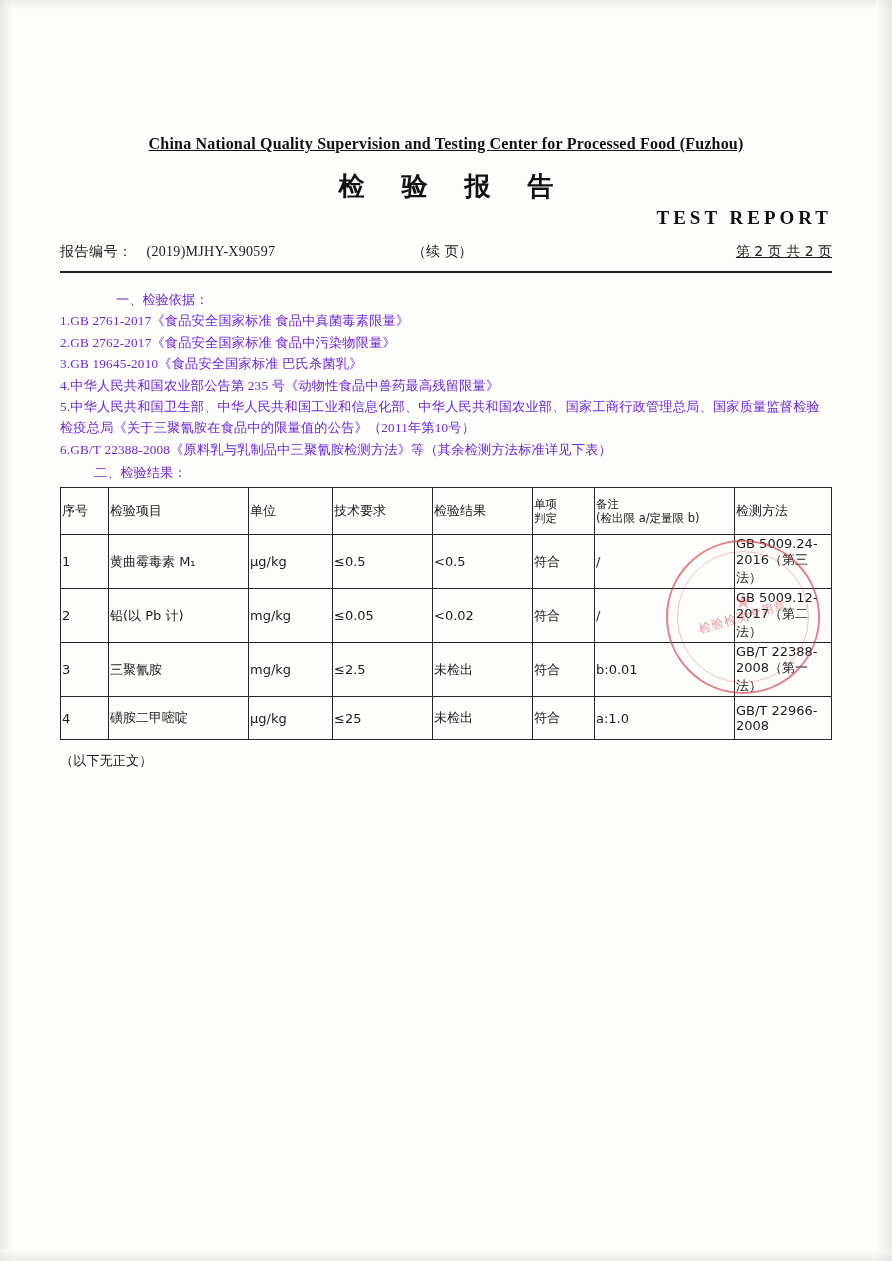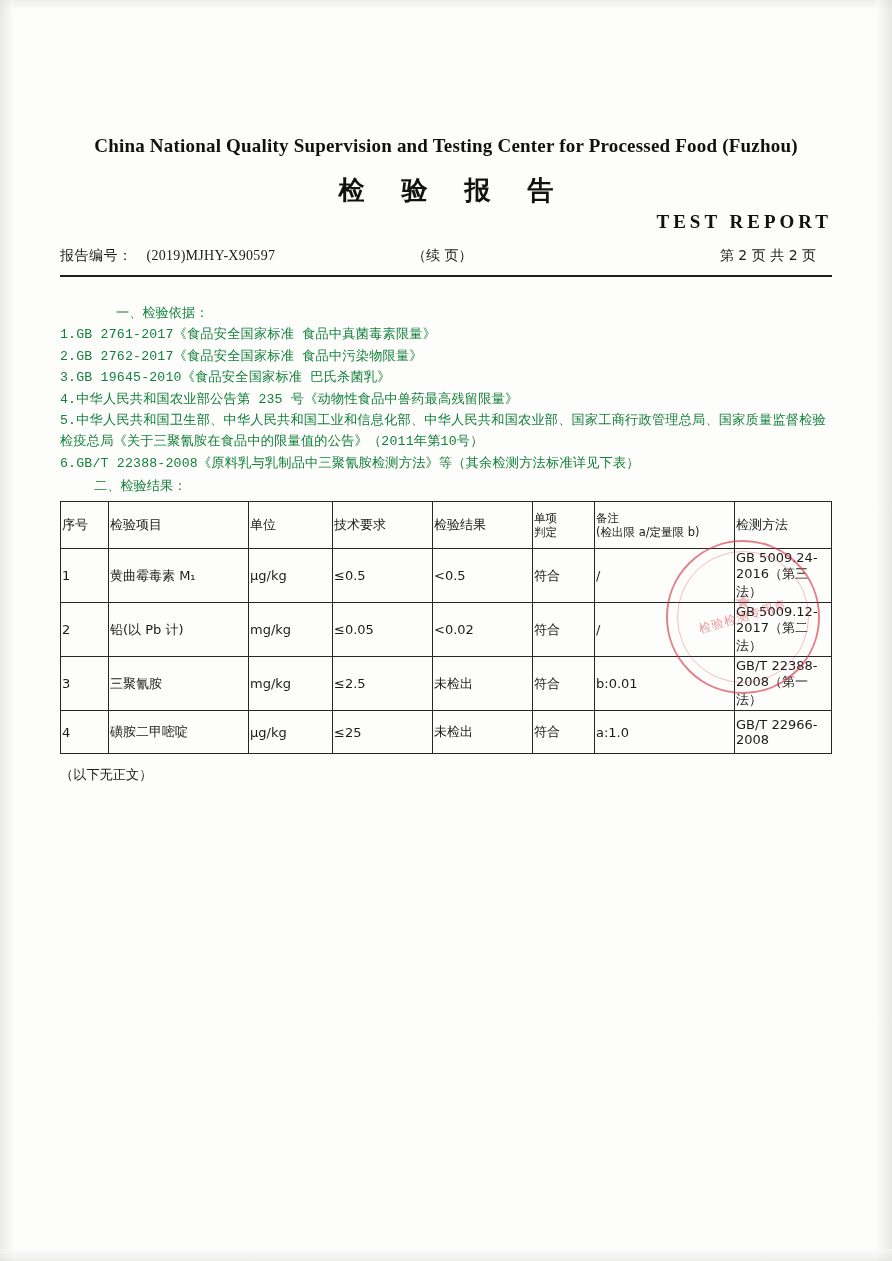--- a/index.html
+++ b/index.html
@@ -58,24 +58,25 @@
     font-family: "DejaVu Sans", sans-serif;
     font-weight: bold;
     font-size: 25px;
     letter-spacing: 1px;
     color: #111;
   }
   .org-title-en {
     text-align: center;
     font-family: "Liberation Serif", serif;
     font-weight: bold;
-    font-size: 19px;
+    font-size: 16px;
     margin-top: 5px;
     letter-spacing: .2px;
     color: #111;
+    text-decoration: underline;
   }
   .report-title-cn {
     text-align: center;
     font-family: "DejaVu Sans", sans-serif;
     font-weight: bold;
     font-size: 26px;
     letter-spacing: 14px;
     margin-top: 16px;
     padding-left: 14px;
     color: #111;
@@ -111,39 +112,40 @@
     letter-spacing: .3px;
   }
   .meta-center {
     position: absolute;
     left: 352px;
     top: 0;
     font-size: 14px;
   }
   .meta-right {
     position: absolute;
-    right: 16px;
+    right: 0;
     top: 0;
     font-size: 14px;
     white-space: nowrap;
+    text-decoration: underline;
   }
 
   .rule {
     margin-top: 6px;
     border: 0;
     border-top: 2.5px solid #1d1d1d;
     width: 100%;
   }
 
   .basis-block {
-    margin-top: 26px;
-    font-family: Liberation Mono, monospace;
+    margin-top: 16px;
+    font-family: Liberation Serif, serif;
     font-size: 13.2px;
     line-height: 1.62;
-    color: #15803d;
+    color: #6d28d9;
   }
   .basis-heading {
     padding-left: 56px;
   }
   .basis-line {
     letter-spacing: .2px;
   }
   .results-heading {
     padding-left: 34px;
     margin-top: 2px;

